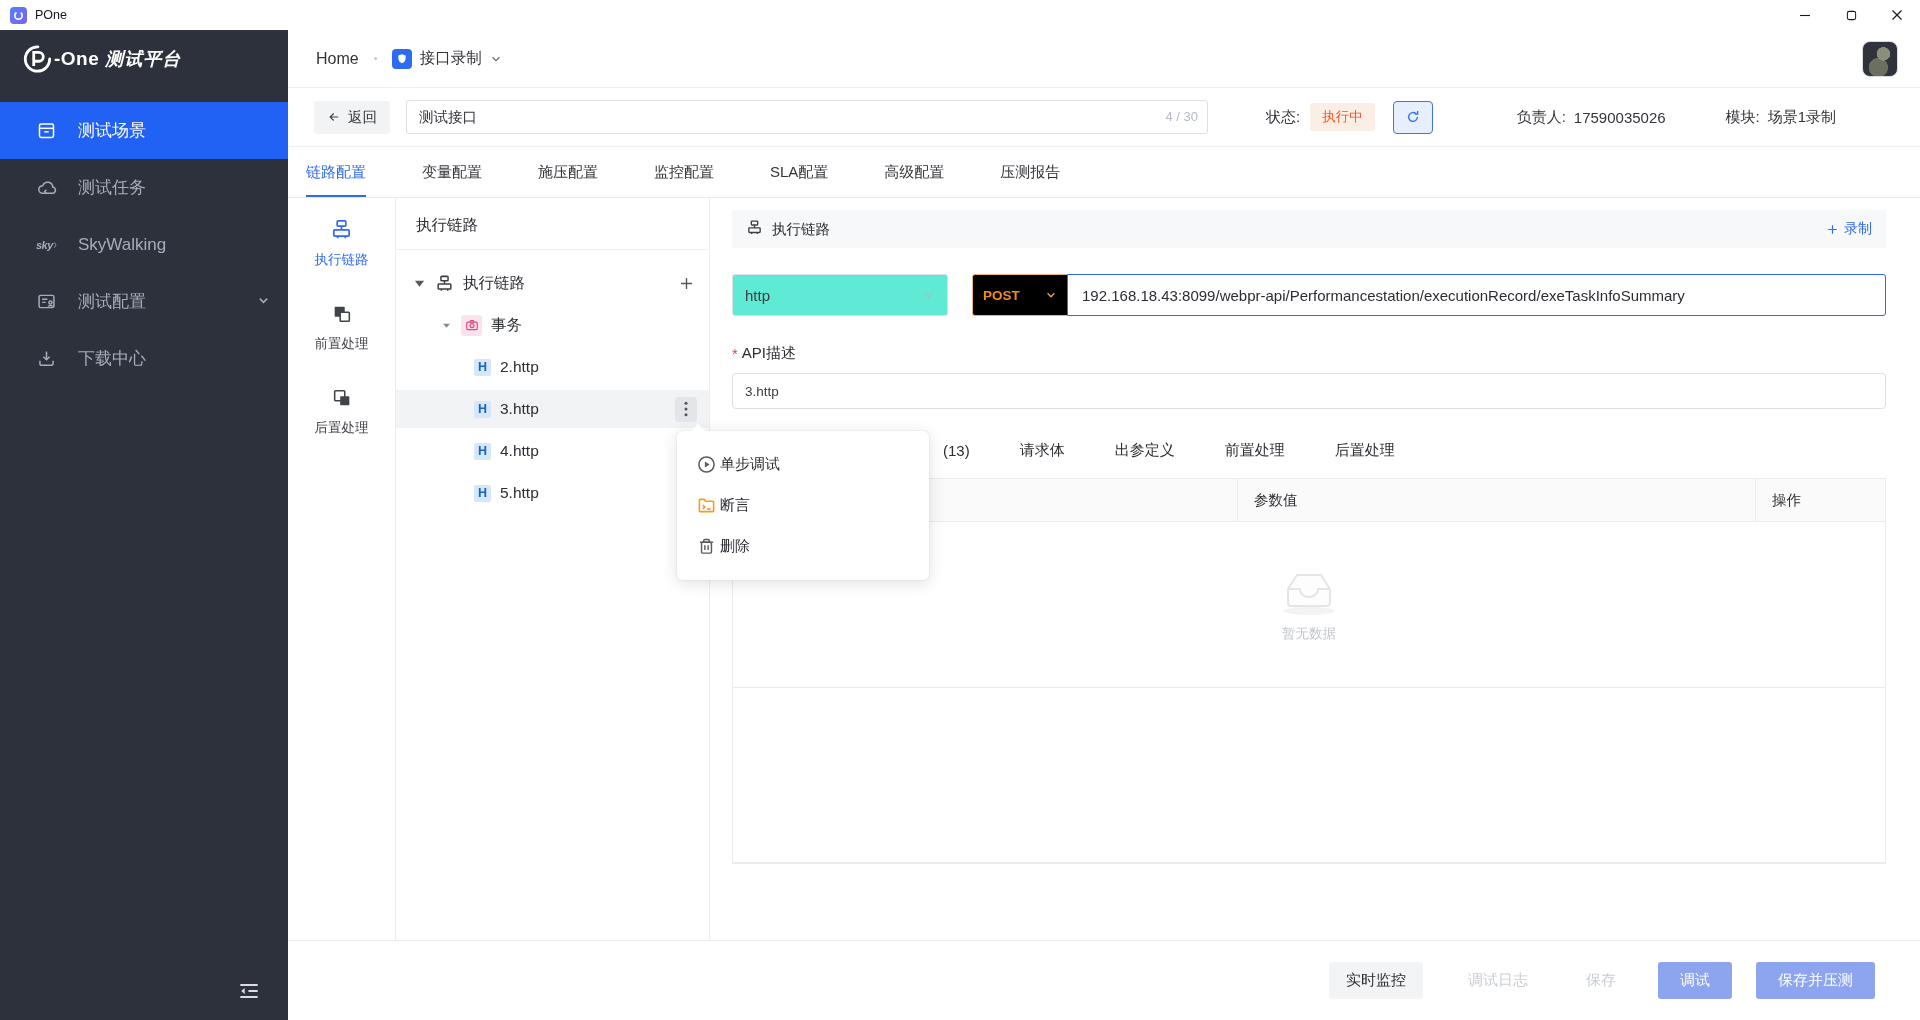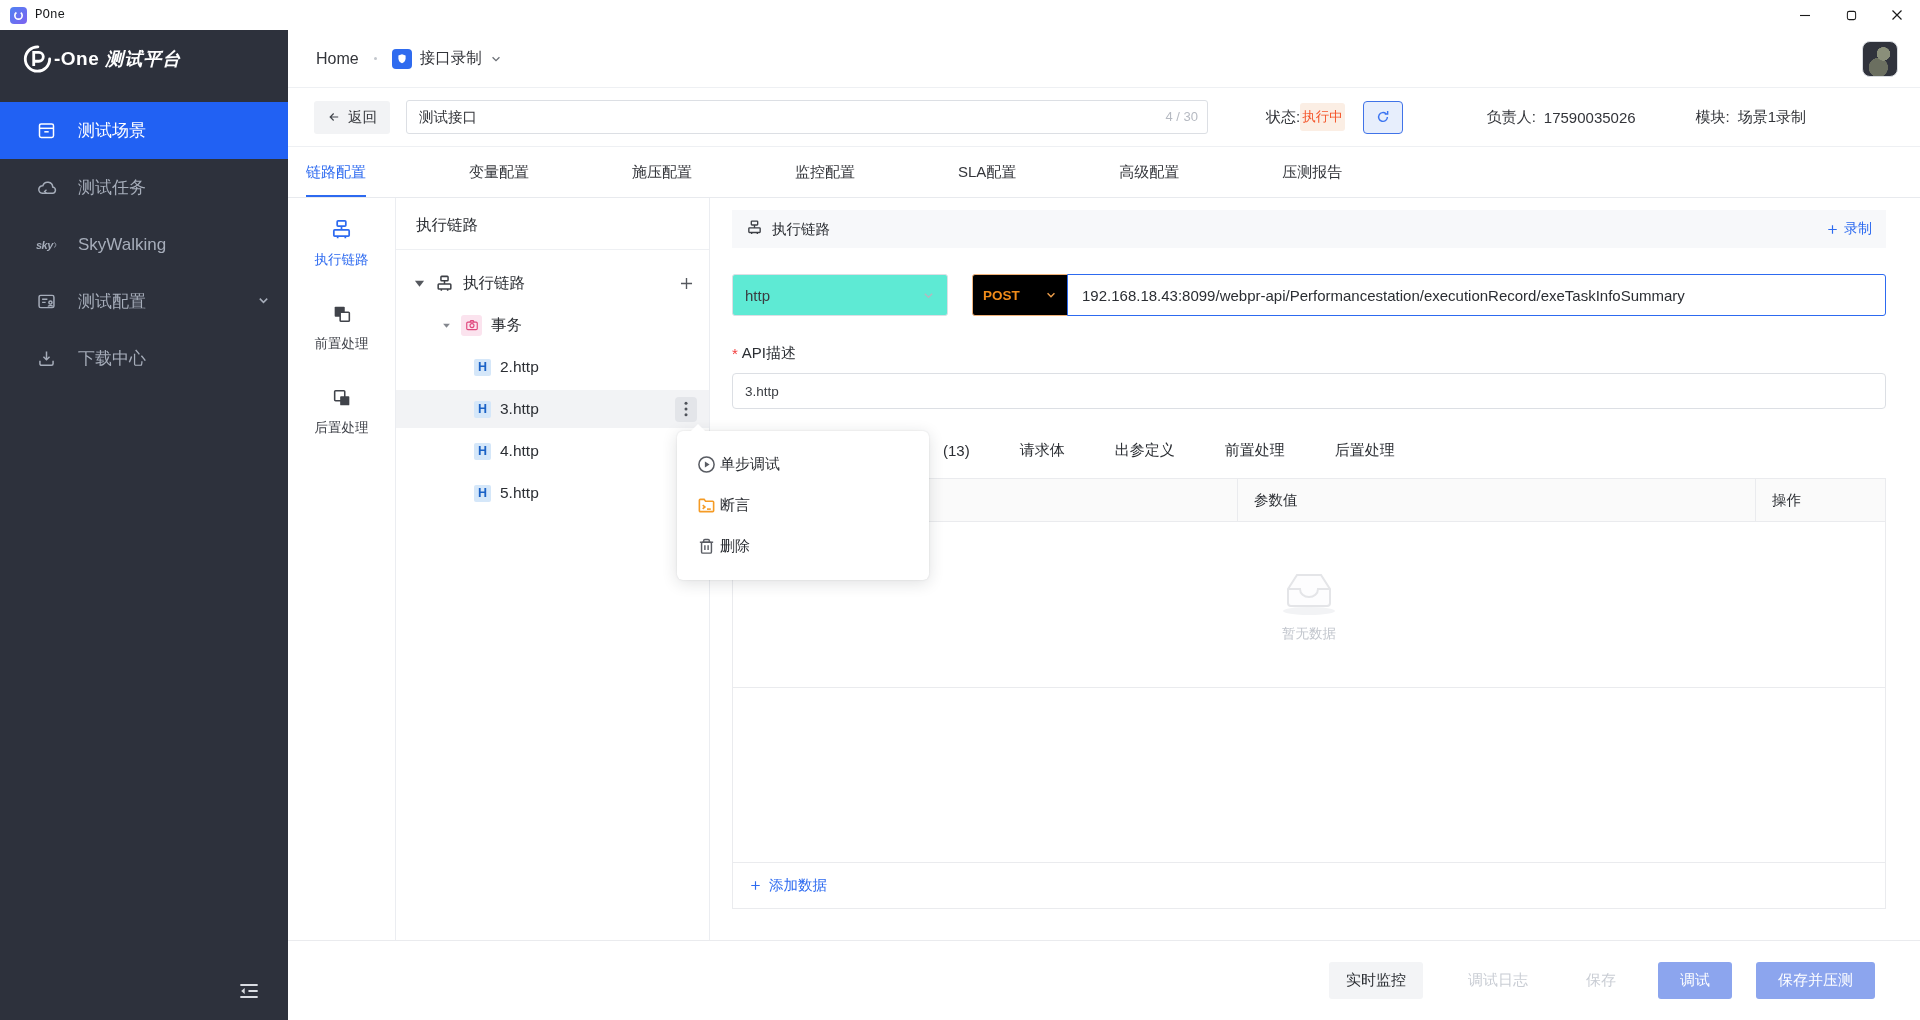--- a/index.html
+++ b/index.html
@@ -1,21 +1,21 @@
 <!DOCTYPE html>
 <html><head>
 <meta charset="utf-8">
 <style>
   * { box-sizing: border-box; margin: 0; padding: 0; }
   html,body { width:1920px; height:1020px; overflow:hidden; }
   body { font-family:"Liberation Sans","DejaVu Sans",sans-serif; background:#fff; color:#2b2e33; }
   .window { position:relative; width:1920px; height:1020px; }
 
   
-  .titlebar { height:30px; background:#fff; display:flex; align-items:center;font-family:Liberation Mono, monospace; }
+  .titlebar { height:30px; background:#fff; display:flex; align-items:center; }
   .tb-left { display:flex; align-items:center; gap:8px; padding-left:10px; }
   .app-icon { width:17px; height:17px; border-radius:4px; background:linear-gradient(135deg,#4f82f2,#7e62f0); display:flex; align-items:center; justify-content:center; }
   .tb-title { font-size:12.5px; color:#17181a; }
   .tb-right { margin-left:auto; display:flex; height:30px; }
   .win-btn { width:46px; height:30px; display:flex; align-items:center; justify-content:center; cursor:pointer; }
 
   
   .app { display:flex; height:990px; }
 
   
@@ -45,29 +45,29 @@
                         radial-gradient(circle at 45% 75%, #6b6f60 0 30%, transparent 31%),
                         #30333c; }
 
   
   .toolbar { height:59px; border-bottom:1px solid #eef0f3; display:flex; align-items:center; padding:0 70px 0 26px; }
   .btn-back { height:33px; padding:0 13px; background:#f2f3f5; border-radius:3px; display:flex; align-items:center; gap:7px; font-size:14.5px; color:#33353a; cursor:pointer; flex-shrink:0; }
   .scene-wrap { position:relative; flex:1; max-width:802px; margin-left:16px; }
   .scene-input { width:100%; height:34px; border:1px solid #dcdfe4; border-radius:3px; padding:0 64px 0 12px; font-size:14.5px; color:#33353a; outline:none; font-family:inherit; }
   .scene-counter { position:absolute; right:10px; top:9px; font-size:13px; color:#b6bac2; }
   .status-label { margin-left:58px; font-size:15px; color:#33353a; }
-  .status-badge { margin-left:0; background:#fbeee4; color:#f4552a; font-size:13.5px; padding:5px 2px; border-radius:3px; }
+  .status-badge { margin-left:10px; background:#fbeee4; color:#f4552a; font-size:13.5px; padding:5px 12px; border-radius:3px; }
   .btn-refresh { margin-left:18px; width:40px; height:33px; background:#e7eefc; border:1px solid #4073e8; border-radius:4px; display:flex; align-items:center; justify-content:center; cursor:pointer; flex-shrink:0; }
   .owner-label { margin-left:84px; font-size:15px; color:#33353a; white-space:nowrap; }
   .owner-value { margin-left:8px; font-size:15px; color:#33353a; }
   .module-label { margin-left:60px; font-size:15px; color:#33353a; white-space:nowrap; }
   .module-value { margin-left:8px; font-size:15px; color:#33353a; white-space:nowrap; }
 
   
-  .tabs { height:51px; border-bottom:1px solid #e8eaee; display:flex; align-items:stretch; padding:0 18px;gap:47px; }
+  .tabs { height:51px; border-bottom:1px solid #e8eaee; display:flex; align-items:stretch; padding:0 18px; }
   .tab { display:flex; align-items:center; margin-right:56px; font-size:15px; color:#33353a; position:relative; cursor:pointer; }
   .tab.active { color:#2d6af0; }
   .tab.active::after { content:""; position:absolute; left:0; right:0; bottom:0; height:2px; background:#2d6af0; }
 
   
   .content { flex:1; min-height:0; display:flex; }
 
   .rail { width:108px; flex-shrink:0; border-right:1px solid #ebedf1; padding-top:20px; display:flex; flex-direction:column; align-items:center; gap:34px; }
   .rail-item { display:flex; flex-direction:column; align-items:center; gap:7px; font-size:13.5px; color:#40434a; cursor:pointer; }
   .rail-item.active { color:#2d6af0; }
@@ -458,26 +458,20 @@
             </div>
             <div class="pt-empty">
               <svg width="66" height="50" viewBox="0 0 66 50">
                 <ellipse cx="33" cy="44" rx="26" ry="4" fill="#f2f3f5"></ellipse>
                 <path d="M12 22 L21 8 h24 l9 14 v14 a3 3 0 0 1-3 3 H15 a3 3 0 0 1-3-3 z" fill="#fdfdfe" stroke="#e4e5e8" stroke-width="2"></path>
                 <path d="M12 22 h12 c0 4.5 4 8 9 8 s9-3.5 9-8 h12" fill="none" stroke="#e4e5e8" stroke-width="2"></path>
               </svg>
               <span class="empty-text">暂无数据</span>
             </div>
             <div class="pt-spacer"></div>
-            <div class="pt-add">
-              <svg width="13" height="13" viewBox="0 0 20 20" fill="none" stroke="#2d6af0" stroke-width="1.8">
-                  <path d="M10 3.5v13M3.5 10h13"></path>
-                </svg>
-              <span>添加数据</span>
-            </div>
           </div>
 
         </div>
       </div>
 
       <div class="footerbar">
         <button class="f-gray">实时监控</button>
         <button class="f-text">调试日志</button>
         <button class="f-text save">保存</button>
         <button class="f-primary debug">调试</button>

